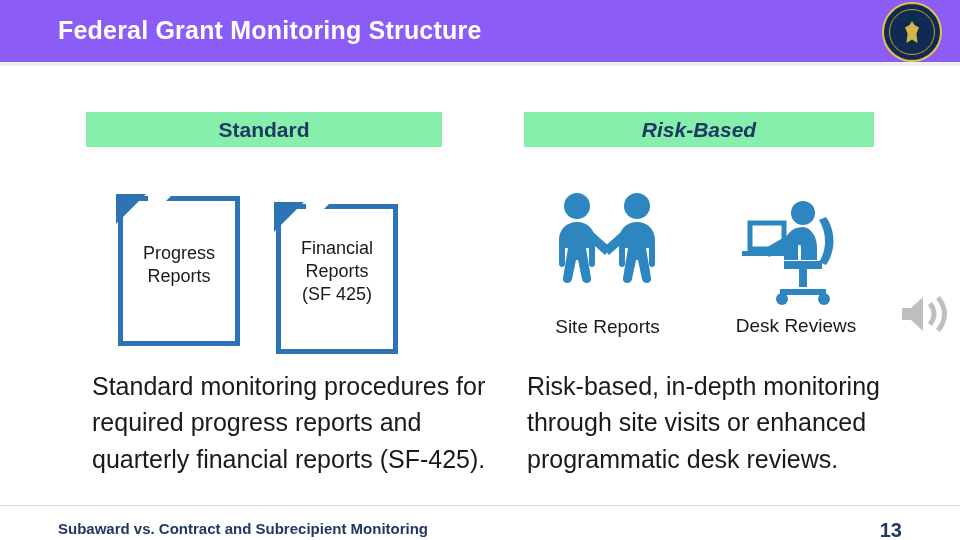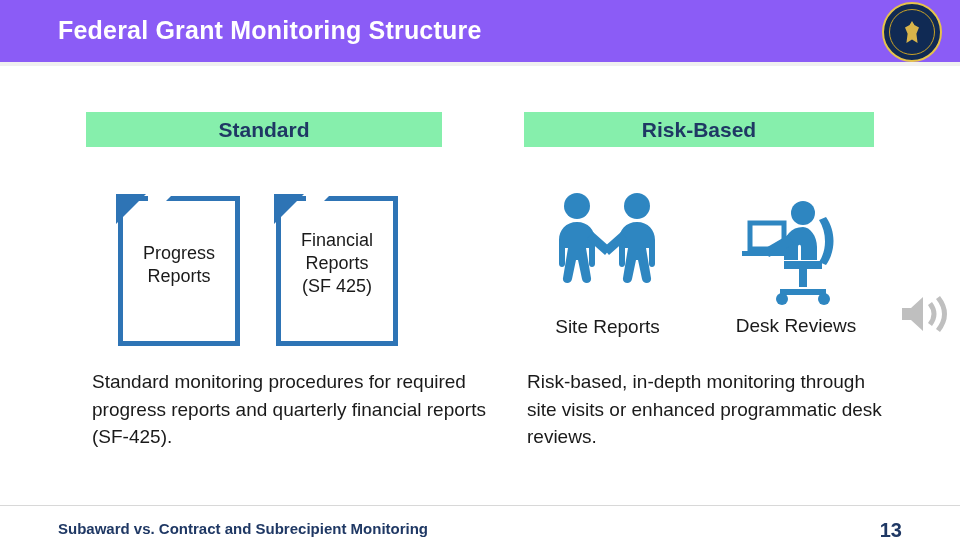--- a/index.html
+++ b/index.html
@@ -39,21 +39,21 @@
     clip-path:polygon(50% 0%, 62% 18%, 85% 30%, 72% 58%, 78% 100%, 50% 84%, 22% 100%, 28% 58%, 15% 30%, 38% 18%);
   }
 
   
   .col-head{
     position:absolute;height:35px;background:#86efac;
     color:#1F3864;font-weight:bold;font-size:21px;
     display:flex;align-items:center;justify-content:center;
   }
   .col-head.left{left:86px;top:112px;width:356px;}
-  .col-head.right{left:524px;top:112px;width:350px;}
+  .col-head.right{left:524px;top:112px;width:350px;font-style:italic;}
 
   
   .doc{
     position:absolute;width:122px;height:150px;
   }
   .doc .page{
     position:absolute;left:0;top:0;width:122px;height:150px;
     border:5px solid #2E74B5;
     box-sizing:border-box;
     background:#ffffff;
@@ -66,37 +66,37 @@
   .doc .fold-inner{
     position:absolute;left:2px;top:2px;width:0;height:0;
     border-left:23px solid #ffffff;
     border-bottom:23px solid transparent;
   }
   .doc-label{
     position:absolute;left:0;width:122px;
     text-align:center;font-size:18px;color:#1a1a1a;line-height:1.28;
   }
   .doc1{left:118px;top:196px;}
-  .doc2{left:276px;top:196px;}
+  .doc2{left:276px;top:204px;}
   .doc1 .doc-label{top:46px;}
   .doc2 .doc-label{top:33px;}
 
   
   .icon-people{position:absolute;left:545px;top:190px;width:130px;height:125px;}
   .icon-desk{position:absolute;left:730px;top:195px;width:125px;height:115px;}
 
   .icon-caption{
     position:absolute;font-size:19px;color:#1a1a1a;text-align:center;
   }
   .cap-site{left:520px;top:316px;width:175px;}
   .cap-desk{left:706px;top:315px;width:180px;}
 
   
   .body-text{
-    position:absolute;font-size:19px;color:#1a1a1a;line-height:1.45;
+    position:absolute;font-size:25px;color:#1a1a1a;line-height:1.45;
   }
   .body-left{left:92px;top:368px;width:395px;}
   .body-right{left:527px;top:368px;width:360px;}
 
   
   .speaker{position:absolute;left:898px;top:292px;width:50px;height:44px;}
 
   
   .footer-rule{
     position:absolute;left:0;top:505px;width:960px;height:1px;background:#D8D8D8;

